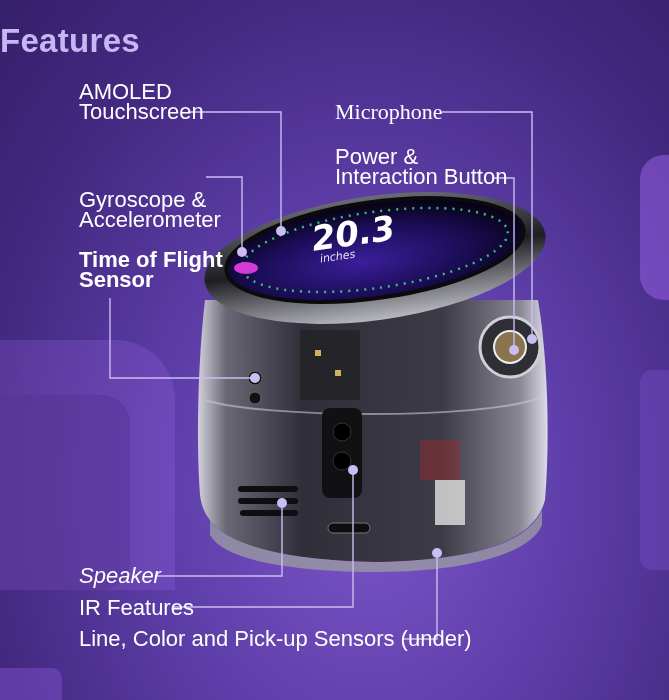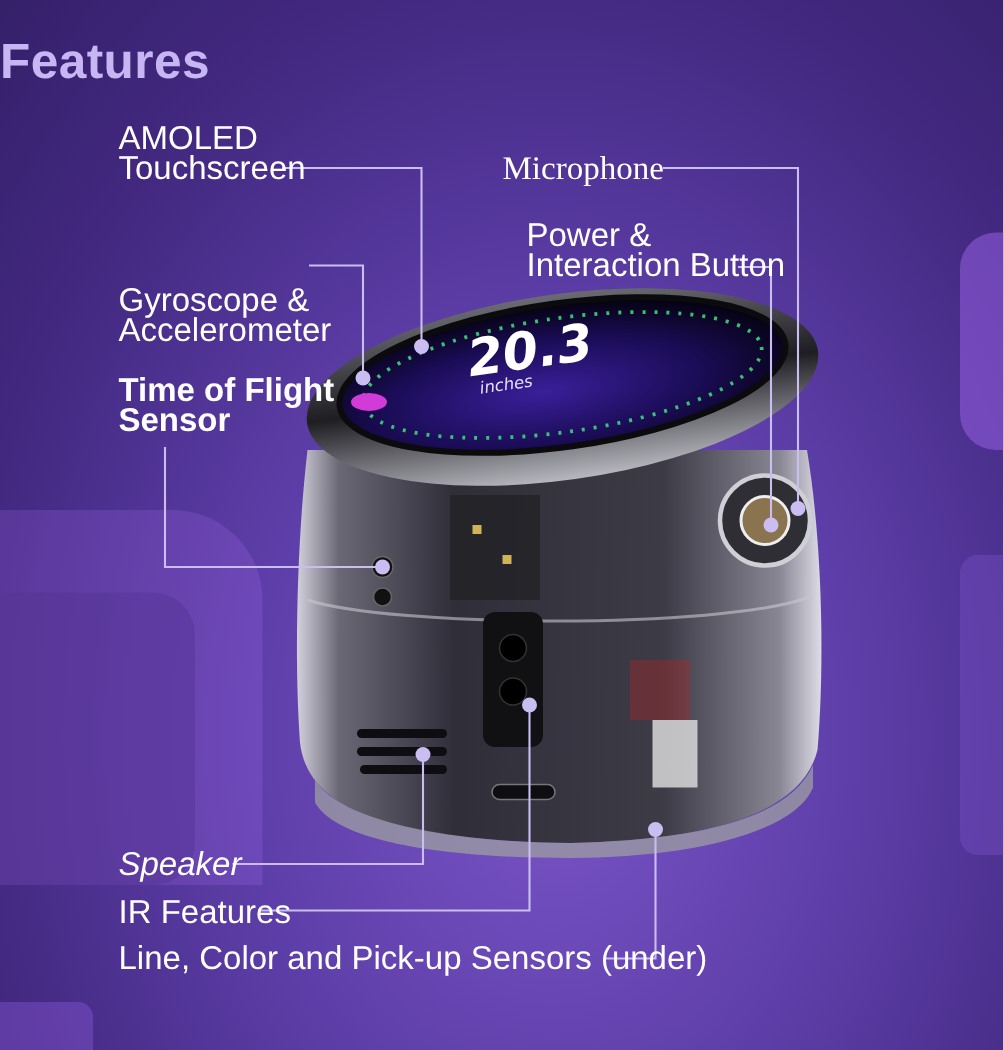--- a/index.html
+++ b/index.html
@@ -96,18 +96,18 @@
     </g>
   </svg>
 
   <div class="label" style="left:79px;top:82px;">AMOLED
 Touchscreen</div>
   <div class="label" style="left:79px;top:147px;margin-top:43px;">Gyroscope &amp;
 Accelerometer</div>
   <div class="label" style="left:79px;top:250px;font-weight:bold;">Time of Flight
 Sensor</div>
   <div class="label" style="left:335px;top:102px;font-family:Liberation Serif, serif;">Microphone</div>
-  <div class="label" style="left:335px;top:147px;margin-left:16px;">Power &amp;
+  <div class="label" style="left:335px;top:147px;">Power &amp;
 Interaction Button</div>
   <div class="label" style="left:79px;top:566px;font-style:italic;">Speaker</div>
   <div class="label" style="left:79px;top:598px;">IR Features</div>
   <div class="label" style="left:79px;top:629px;">Line, Color and Pick-up Sensors (under)</div>
 </div>
 
 </body></html>

